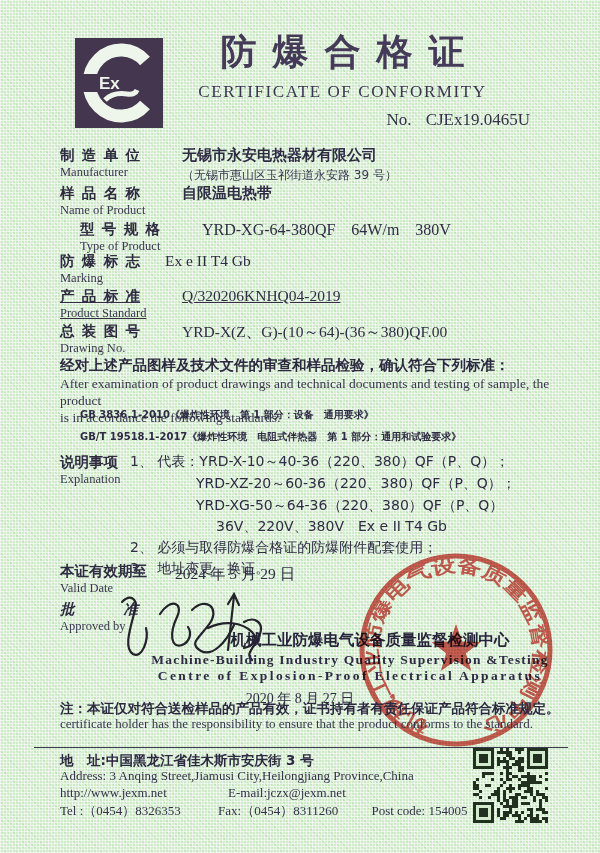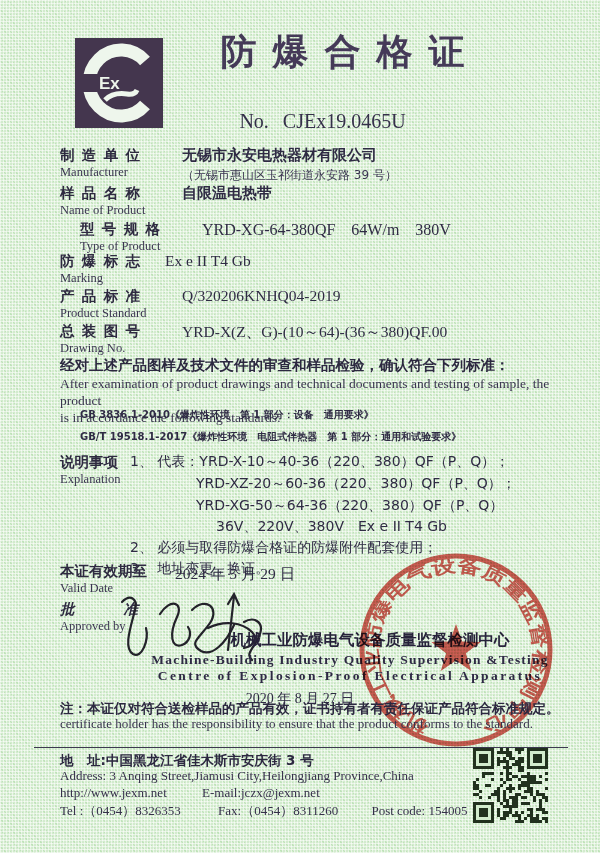--- a/index.html
+++ b/index.html
@@ -17,21 +17,21 @@
     font-family:"Liberation Serif","DejaVu Serif",serif;
   }
   .abs{position:absolute;}
   
   .logo{left:75px;top:38px;width:88px;height:90px;}
   .title-cn{left:115px;right:30px;top:28px;text-align:center;
     font-family:"DejaVu Sans","Liberation Sans",sans-serif;
     font-size:36px;font-weight:bold;color:#453a58;letter-spacing:16px;text-indent:16px;}
   .title-en{left:115px;right:30px;top:82px;text-align:center;
     font-size:17px;letter-spacing:1.6px;color:#3a3452;font-weight:500;}
-  .cert-no{left:115px;right:70px;top:110px;text-align:center;font-size:20px;color:#35304a;}
+  .cert-no{left:115px;right:70px;top:110px;text-align:right;font-size:17px;color:#35304a;}
   .cert-no .num{margin-left:14px;}
   
   .flabel{font-family:"DejaVu Sans","Liberation Sans",sans-serif;font-weight:bold;
     font-size:14.5px;color:#2e2a40;width:80px;text-align:justify;text-align-last:justify;}
   .flabel-en{font-size:12.5px;color:#3a3550;font-weight:normal;font-family:"Liberation Serif",serif;}
   .fvalue{font-size:15px;color:#2f2b44;}
   .fvalue-cn{font-family:"DejaVu Sans","Liberation Sans",sans-serif;font-weight:bold;}
   .fsub{font-size:12px;color:#3a3550;margin-top:2px;font-family:"DejaVu Sans",sans-serif;}
   
   .stmt-cn{font-family:Liberation Mono, monospace;font-weight:bold;font-size:14.5px;color:#2c2840;}
@@ -60,20 +60,21 @@
 
   <svg class="abs logo" viewBox="0 0 88 90">
     <rect x="0" y="0" width="88" height="90" fill="#44364e"></rect>
     <path d="M70,23 A32,33 0 1,0 70,67" fill="none" stroke="#eef6ec" stroke-width="13"></path>
     <rect x="0" y="36" width="88" height="18" fill="#44364e"></rect>
     <text x="24" y="51" font-family="Liberation Sans, sans-serif" font-weight="bold" font-size="17" fill="#eef6ec">Ex</text>
     <path d="M30,62 q8,-8 22,-6 q8,1 10,-4" fill="none" stroke="#eef6ec" stroke-width="5"></path>
   </svg>
 
   <div class="abs title-cn">防爆合格证</div>
+  <div class="abs title-en">CERTIFICATE OF CONFORMITY</div>
   <div class="abs cert-no">
     <span>No.</span><span class="num">CJEx19.0465U</span>
   </div>
 
   <div class="abs" style="left:60px;top:146px;">
     <div style="display:flex;">
       <div style="width:122px;">
         <div class="flabel">制造单位</div>
         <div class="flabel-en">Manufacturer</div>
       </div>
@@ -108,21 +109,21 @@
     <div style="display:flex;">
       <div style="width:105px;">
         <div class="flabel">防爆标志</div>
         <div class="flabel-en">Marking</div>
       </div>
       <div class="fvalue" style="font-size:15.5px;">Ex e II T4 Gb</div>
     </div>
   </div>
 
   <div class="abs" style="left:60px;top:287px;">
-    <div style="display:flex;">
+    <div style="display:flex;text-decoration:underline;">
       <div style="width:122px;">
         <div class="flabel">产品标准</div>
         <div class="flabel-en">Product Standard</div>
       </div>
       <div class="fvalue" style="font-size:15.5px;">Q/320206KNHQ04-2019</div>
     </div>
   </div>
 
   <div class="abs" style="left:60px;top:322px;">
     <div style="display:flex;">
@@ -195,21 +196,21 @@
   </div>
 
   <div class="abs divider"></div>
 
   <div class="abs foot-cn" style="left:60px;top:752px;">
     <span>地　址:</span><span>中国黑龙江省佳木斯市安庆街 3 号</span>
   </div>
   <div class="abs foot-en" style="left:60px;top:768px;">Address: 3 Anqing Street,Jiamusi City,Heilongjiang Province,China</div>
   <div class="abs foot-en" style="left:60px;top:785px;">
     <span>http://www.jexm.net</span>
-    <span style="margin-left:32px;">E-mail:jczx@jexm.net</span>
+    <span style="margin-left:58px;">E-mail:jczx@jexm.net</span>
   </div>
   <div class="abs foot-en" style="left:60px;top:802px;">
     <span>Tel :（0454）8326353</span>
     <span style="margin-left:34px;">Fax:（0454）8311260</span>
     <span style="margin-left:30px;">Post code: 154005</span>
   </div>
 
   <svg class="abs qr" id="qr" viewBox="0 0 25 25" shape-rendering="crispEdges">
       <rect x="9" y="0" width="1" height="1" fill="#22311f"></rect>
       <rect x="11" y="0" width="1" height="1" fill="#22311f"></rect>

